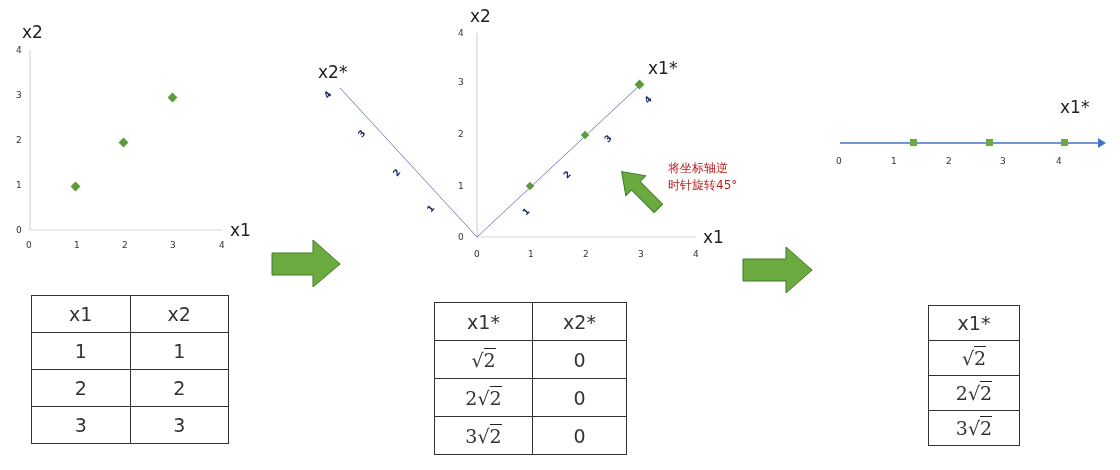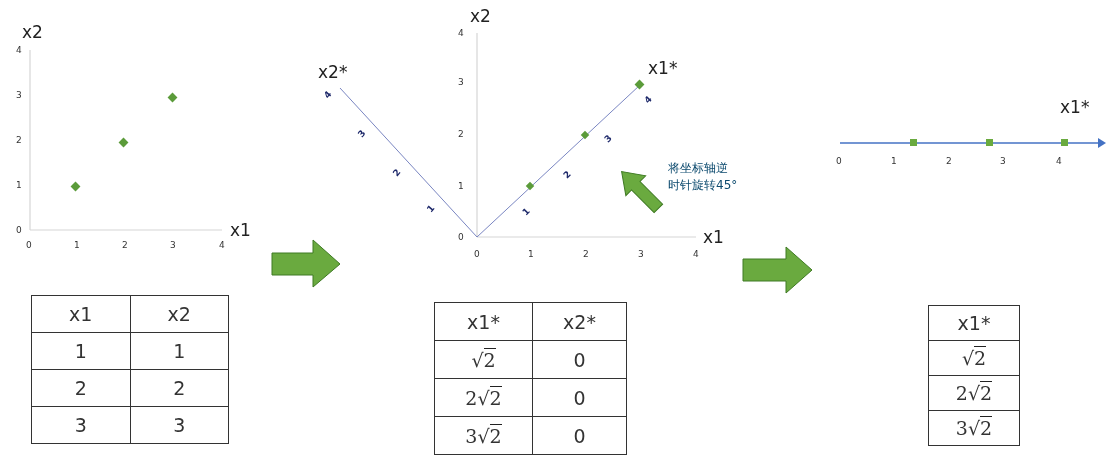--- a/index.html
+++ b/index.html
@@ -2,21 +2,21 @@
 <html><head>
 <meta charset="utf-8">
 <style>
   html, body { margin: 0; padding: 0; background: #ffffff; }
   body { width: 1120px; height: 470px; position: relative; overflow: hidden;
          font-family: "DejaVu Sans", sans-serif; color: #222; }
   svg.canvas { position: absolute; left: 0; top: 0; }
   .tick { font-family: "DejaVu Sans", sans-serif; font-size: 9px; fill: #333; }
   .axis-label { font-family: "DejaVu Sans", sans-serif; font-size: 17px; fill: #222; }
   .rot-tick { font-family: "DejaVu Sans", sans-serif; font-size: 9px; fill: #1f2a6b; font-weight: bold; }
-  .note { position: absolute; left: 668px; top: 160px; font-size: 12px; line-height: 17px; color: #0c4a6e;
+  .note { position: absolute; left: 668px; top: 160px; font-size: 12px; line-height: 17px; color: #b91c1c;
           font-family: "DejaVu Sans", sans-serif; }
   table.data { position: absolute; border-collapse: collapse; font-family: "DejaVu Sans", sans-serif; }
   table.data td { border: 1.5px solid #333; text-align: center; font-size: 19px; color: #333; padding: 0; }
   #t1 { left: 31px; top: 295px; width: 198px; }
   #t1 td { height: 36px; width: 98px; }
   #t2 { left: 434px; top: 302px; width: 193px; }
   #t2 td { height: 37px; }
   #t2 td.c1 { width: 97px; } 
   #t3 { left: 928px; top: 305px; width: 92px; }
   #t3 td { height: 34px; }

